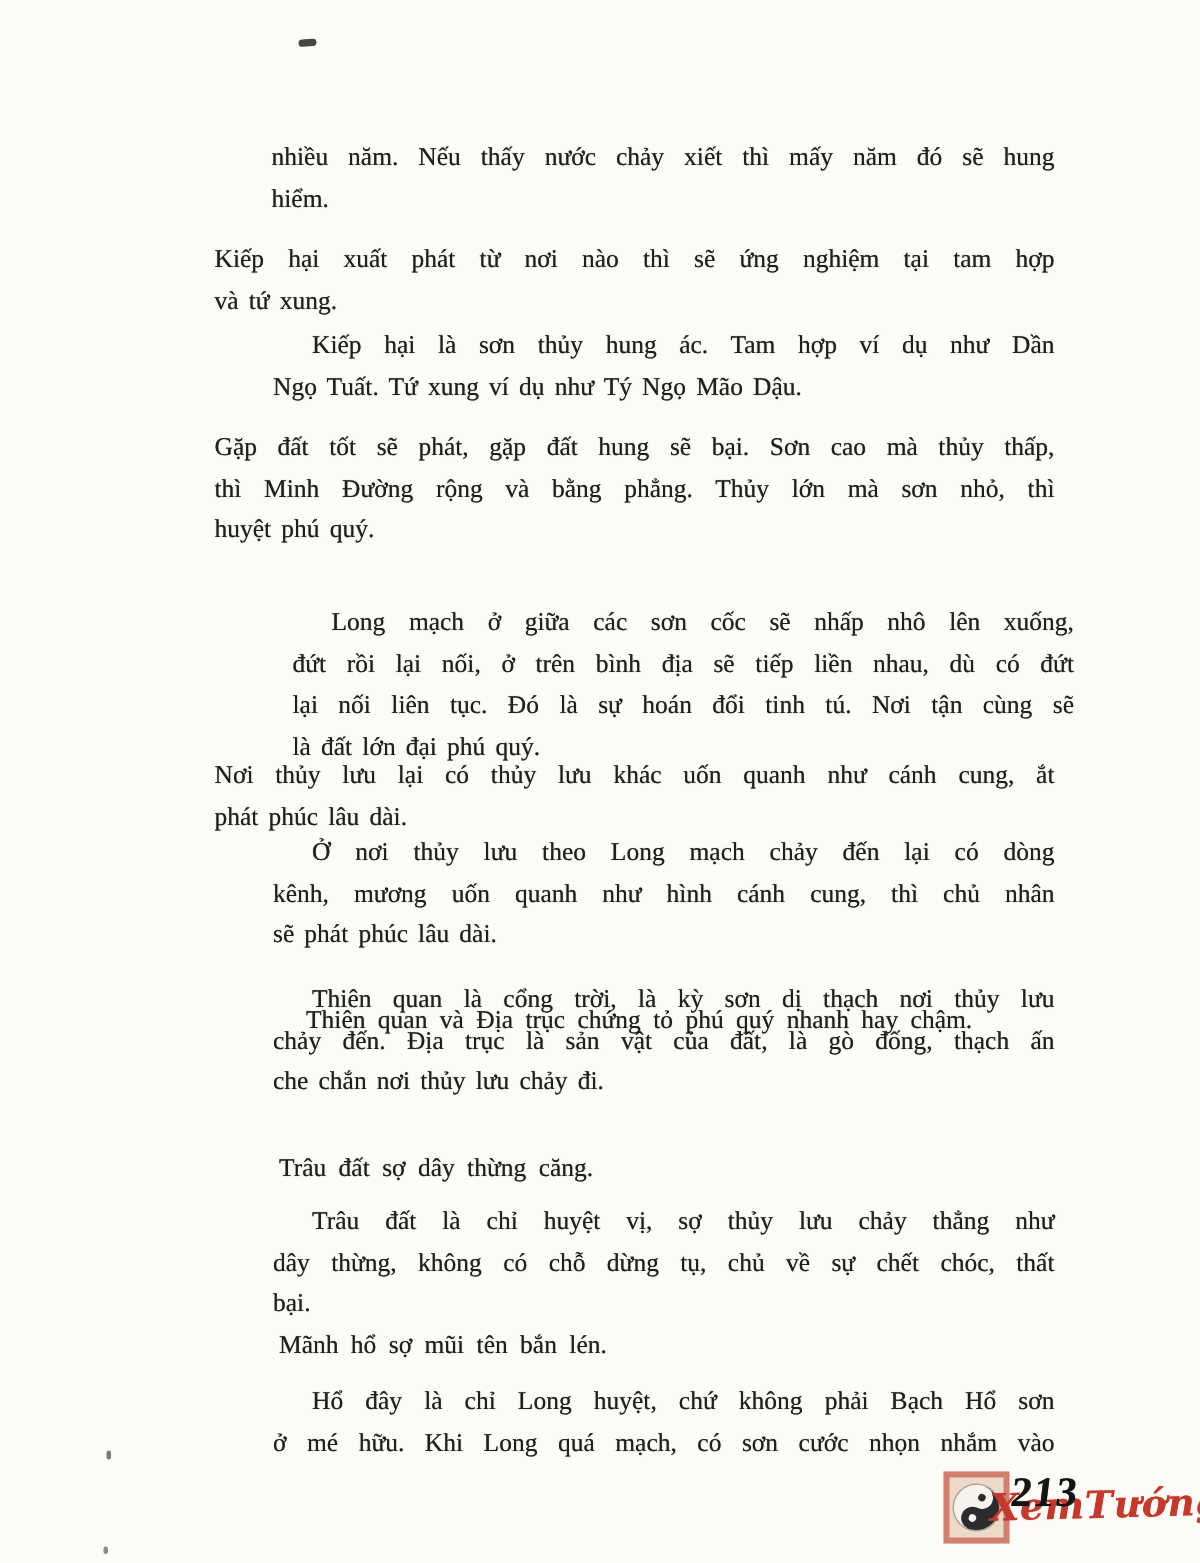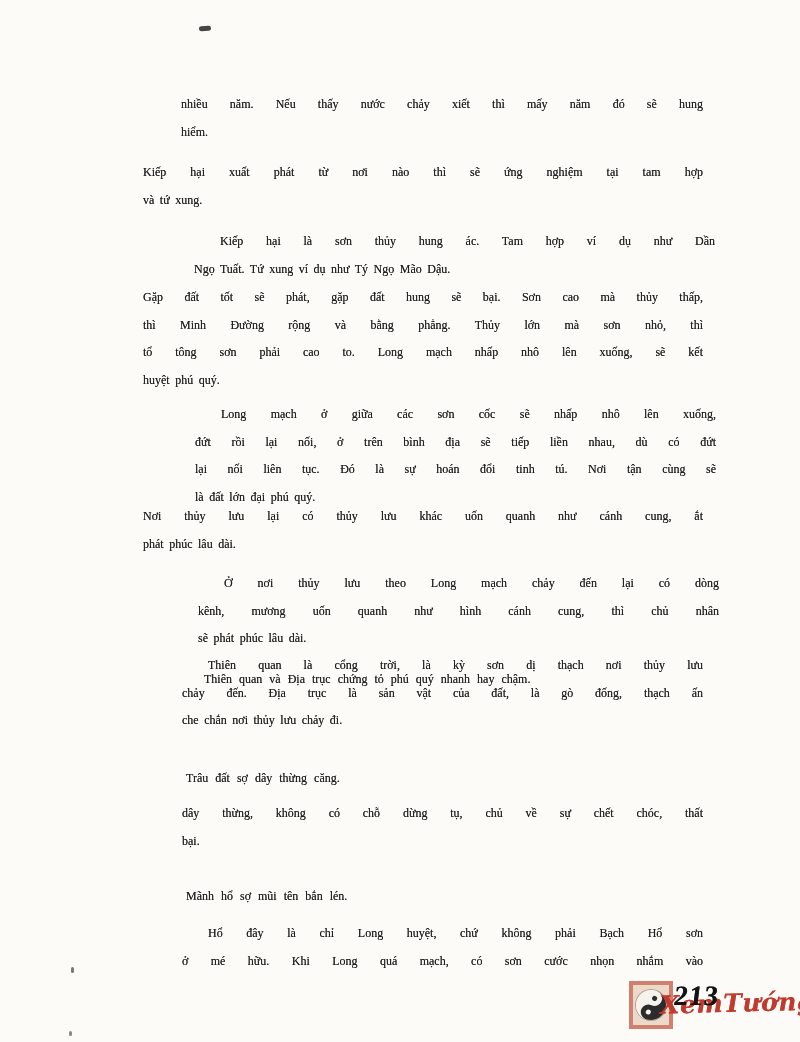--- a/index.html
+++ b/index.html
@@ -12,21 +12,21 @@
   .page{
     position:relative;
     width:800px;height:1042px;
     background:#fcfbf8;
     color:#222;
     overflow:hidden;
   }
   
   .para{
     position:absolute;
-    font-size:12px;
+    font-size:17px;
     line-height:27.5px;
     color:#1f1f1f;
     text-shadow:0 0 0.55px rgba(25,25,25,.72);
     word-spacing:2.5px;
   }
   .para.classic       {left:143px;width:560px;}
   .para.comm          {left:182px;width:521px;}
   .para.cont          {left:181px;width:522px;}
   .para.single        {left:186px;width:560px;word-spacing:4px;}
   .line{display:block;}
@@ -103,57 +103,57 @@
 
   <main id="text-block">
       <p class="para cont" style="top: 91px; margin: 0px;">
         <span class="line jl">nhiều năm. Nếu thấy nước chảy xiết thì mấy năm đó sẽ hung</span>
         <span class="line">hiểm.</span>
       </p>
       <p class="para classic" style="top: 159px; margin: 0px;">
         <span class="line jl">Kiếp hại xuất phát từ nơi nào thì sẽ ứng nghiệm tại tam hợp</span>
         <span class="line">và tứ xung.</span>
       </p>
-      <p class="para comm" style="top: 216px; margin: 12px;">
+      <p class="para comm" style="top: 216px; margin: 0px;">
         <span class="line jl ind">Kiếp hại là sơn thủy hung ác. Tam hợp ví dụ như Dần</span>
         <span class="line">Ngọ Tuất. Tứ xung ví dụ như Tý Ngọ Mão Dậu.</span>
       </p>
       <p class="para classic" style="top: 284px; margin: 0px;">
         <span class="line jl">Gặp đất tốt sẽ phát, gặp đất hung sẽ bại. Sơn cao mà thủy thấp,</span>
         <span class="line jl">thì Minh Đường rộng và bằng phẳng. Thủy lớn mà sơn nhỏ, thì</span>
-        <span class="line jl">tổ tông sơn phải cao to. Long mạch nhấp nhô lên xuống, sẽ kết</span>
         <span class="line">huyệt phú quý.</span>
       </p>
       <p class="para comm" style="top: 388px; margin: 13px;">
         <span class="line jl ind">Long mạch ở giữa các sơn cốc sẽ nhấp nhô lên xuống,</span>
         <span class="line jl">đứt rồi lại nối, ở trên bình địa sẽ tiếp liền nhau, dù có đứt</span>
         <span class="line jl">lại nối liên tục. Đó là sự hoán đổi tinh tú. Nơi tận cùng sẽ</span>
         <span class="line">là đất lớn đại phú quý.</span>
       </p>
       <p class="para classic" style="top: 503px; margin: 0px;">
         <span class="line jl">Nơi thủy lưu lại có thủy lưu khác uốn quanh như cánh cung, ắt</span>
         <span class="line">phát phúc lâu dài.</span>
       </p>
-      <p class="para comm" style="top: 554px; margin: 16px;">
+      <p class="para comm" style="top: 554px; margin: 0px;">
         <span class="line jl ind">Ở nơi thủy lưu theo Long mạch chảy đến lại có dòng</span>
         <span class="line jl">kênh, mương uốn quanh như hình cánh cung, thì chủ nhân</span>
         <span class="line">sẽ phát phúc lâu dài.</span>
       </p>
       <p class="para single" style="top: 648px; margin: 18px;">
         <span class="line">Thiên quan và Địa trục chứng tỏ phú quý nhanh hay chậm.</span>
       </p>
       <p class="para comm" style="top: 652px; margin: 0px;">
         <span class="line jl ind">Thiên quan là cổng trời, là kỳ sơn dị thạch nơi thủy lưu</span>
         <span class="line jl">chảy đến. Địa trục là sản vật của đất, là gò đống, thạch ấn</span>
         <span class="line">che chắn nơi thủy lưu chảy đi.</span>
       </p>
       <p class="para single" style="top: 765px; margin: 0px;">
         <span class="line">Trâu đất sợ dây thừng căng.</span>
       </p>
       <p class="para comm" style="top: 800px; margin: 0px;">
+        <span class="line jl ind">Trâu đất là chỉ huyệt vị, sợ thủy lưu chảy thẳng như</span>
         <span class="line jl">dây thừng, không có chỗ dừng tụ, chủ về sự chết chóc, thất</span>
         <span class="line">bại.</span>
       </p>
       <p class="para single" style="top: 883px; margin: 0px;">
         <span class="line">Mãnh hổ sợ mũi tên bắn lén.</span>
       </p>
       <p class="para comm" style="top: 920px; margin: 0px;">
         <span class="line jl ind">Hổ đây là chỉ Long huyệt, chứ không phải Bạch Hổ sơn</span>
         <span class="line jl">ở mé hữu. Khi Long quá mạch, có sơn cước nhọn nhắm vào</span>
       </p>

